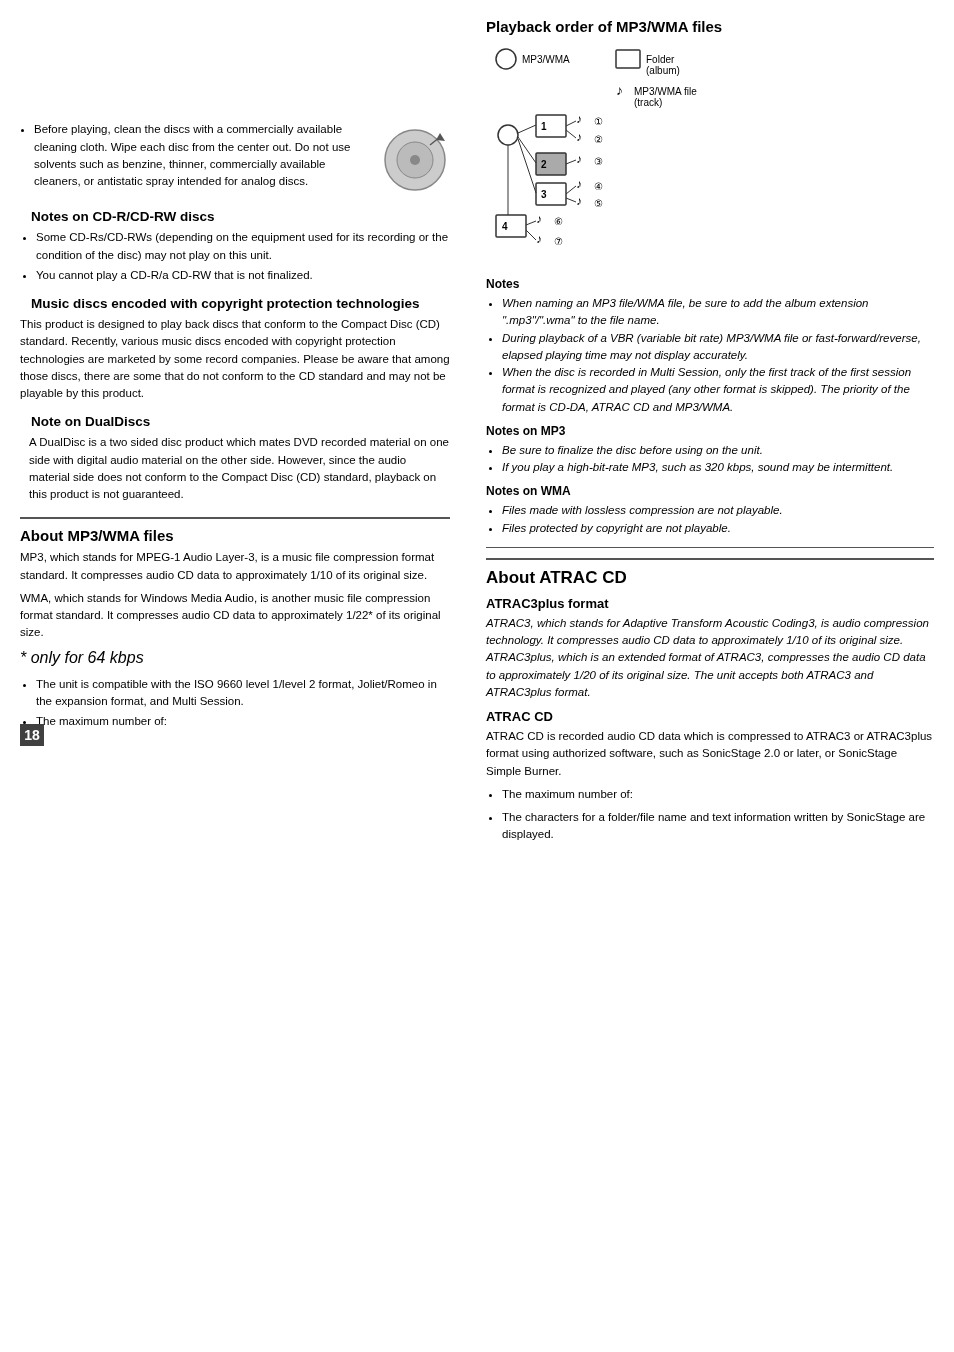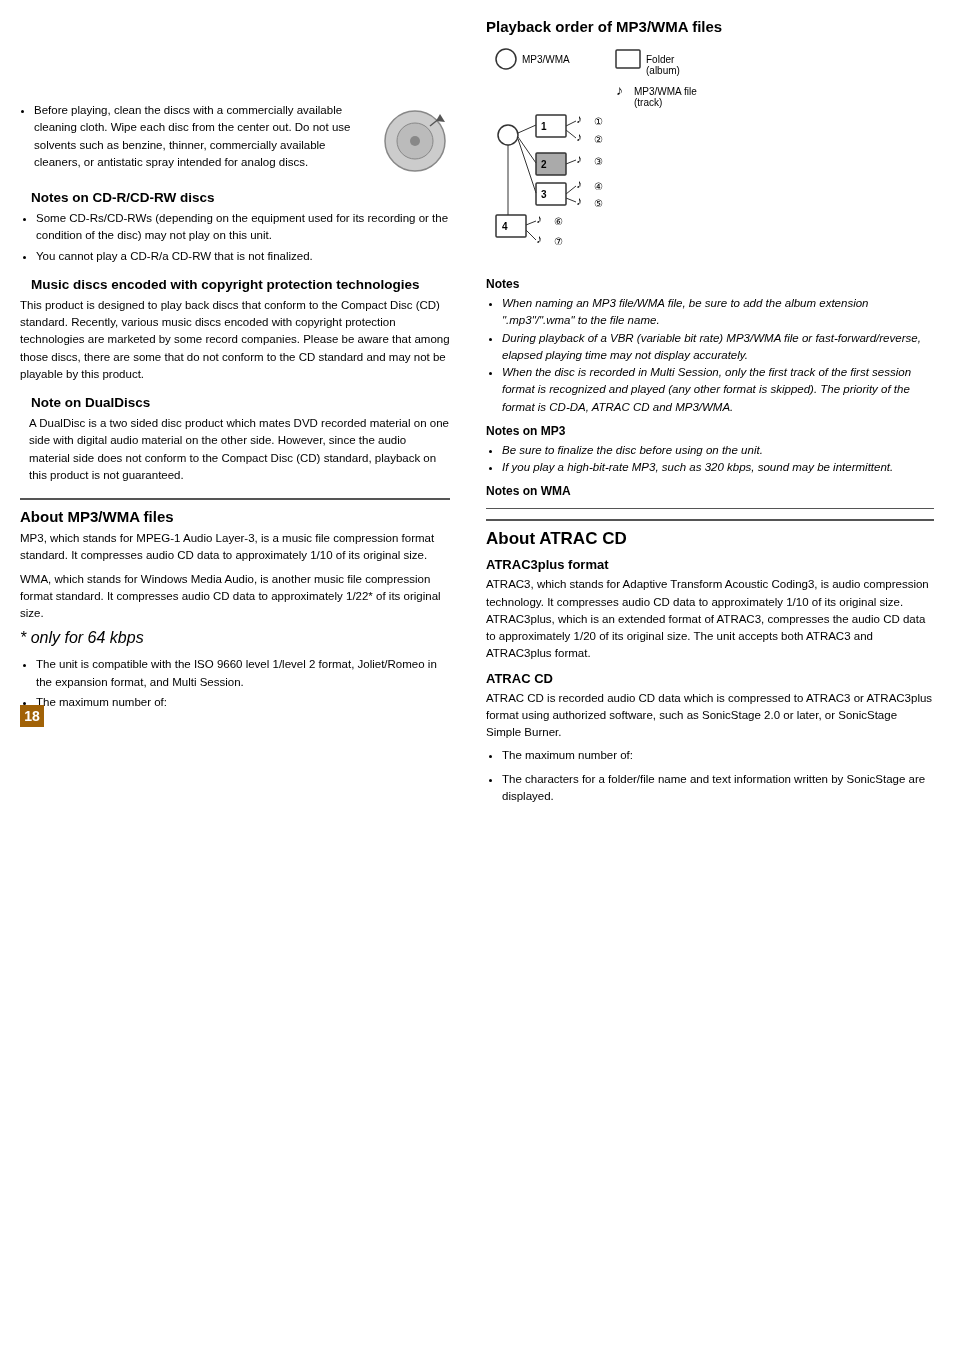--- a/index.html
+++ b/index.html
@@ -73,21 +73,21 @@
       font-style: italic;
       font-size: 16px;
       margin-bottom: 6px;
     }
     .page-number {
       font-size: 14px;
       font-weight: bold;
       position: absolute;
       left: 0;
       bottom: 0;
-      background: #a16207;
+      background: #404040;
       color: #fff;
       width: 24px;
       height: 22px;
       display: flex;
       align-items: center;
       justify-content: center;
     }
     .left-bottom-wrapper {
       position: relative;
       padding-bottom: 10px;
@@ -276,30 +276,34 @@
         <li>When the disc is recorded in Multi Session, only the first track of the first session format is recognized and played (any other format is skipped). The priority of the format is CD-DA, ATRAC CD and MP3/WMA.</li>
       </ul>
 
       <div class="notes-title">Notes on MP3</div>
       <ul class="notes-list">
         <li>Be sure to finalize the disc before using on the unit.</li>
         <li>If you play a high-bit-rate MP3, such as 320 kbps, sound may be intermittent.</li>
       </ul>
 
       <div class="notes-title">Notes on WMA</div>
+      <ul class="notes-list">
+        <li>Files made with lossless compression are not playable.</li>
+        <li>Files protected by copyright are not playable.</li>
+      </ul>
     </div>
 
     <hr class="divider">
 
     <div>
       <div class="about-atrac-title">About ATRAC CD</div>
 
       <div>
         <div class="sub-section-title">ATRAC3plus format</div>
-        <p style="margin-bottom:8px;">ATRAC3, which stands for Adaptive Transform Acoustic Coding3, is audio compression technology. It compresses audio CD data to approximately 1/10 of its original size. ATRAC3plus, which is an extended format of ATRAC3, compresses the audio CD data to approximately 1/20 of its original size. The unit accepts both ATRAC3 and ATRAC3plus format.</p>
+        <p style="margin-bottom:8px;font-style:italic;">ATRAC3, which stands for Adaptive Transform Acoustic Coding3, is audio compression technology. It compresses audio CD data to approximately 1/10 of its original size. ATRAC3plus, which is an extended format of ATRAC3, compresses the audio CD data to approximately 1/20 of its original size. The unit accepts both ATRAC3 and ATRAC3plus format.</p>
       </div>
 
       <div>
         <div class="sub-section-title">ATRAC CD</div>
         <p style="margin-bottom:6px;">ATRAC CD is recorded audio CD data which is compressed to ATRAC3 or ATRAC3plus format using authorized software, such as SonicStage 2.0 or later, or SonicStage Simple Burner.</p>
         <ul class="body-list">
           <li>The maximum number of:</li>
         </ul>
         <ul class="body-list">
           <li>The characters for a folder/file name and text information written by SonicStage are displayed.</li>

